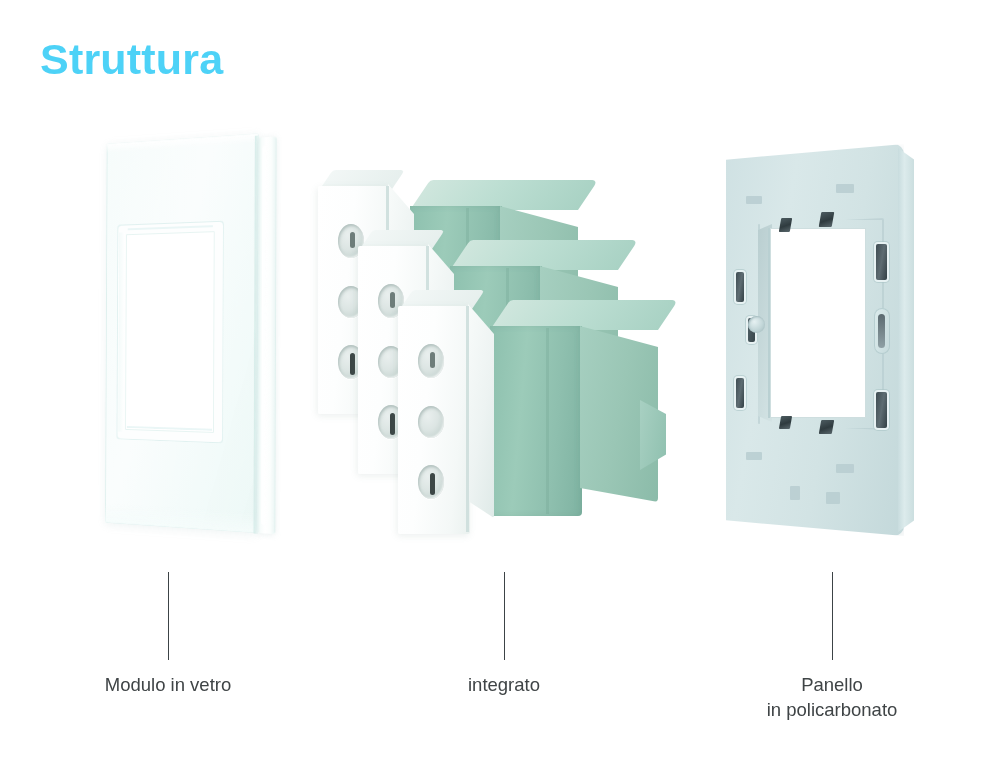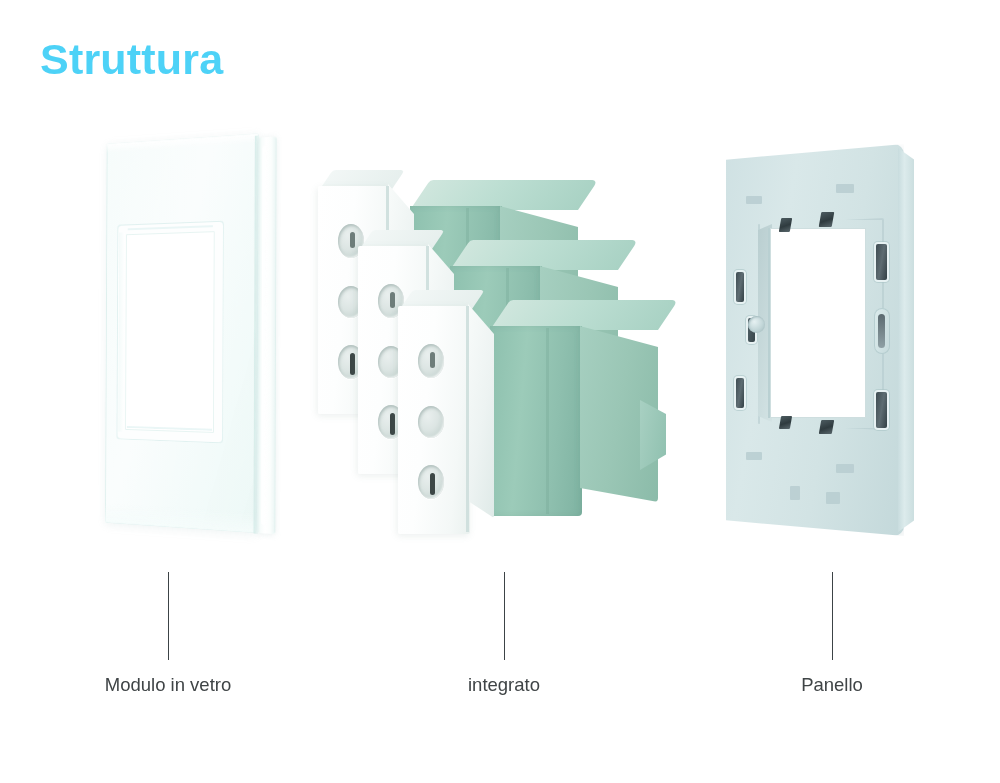--- a/index.html
+++ b/index.html
@@ -522,13 +522,14 @@
 <div class="caption" style="left:18px">
   <div>Modulo in vetro</div>
 </div>
 
 <div class="caption" style="left:354px">
   <div>integrato</div>
 </div>
 
 <div class="caption" style="left:682px">
   <div>Panello</div>
+  <div>in policarbonato</div>
 </div>
 
 </body></html>

